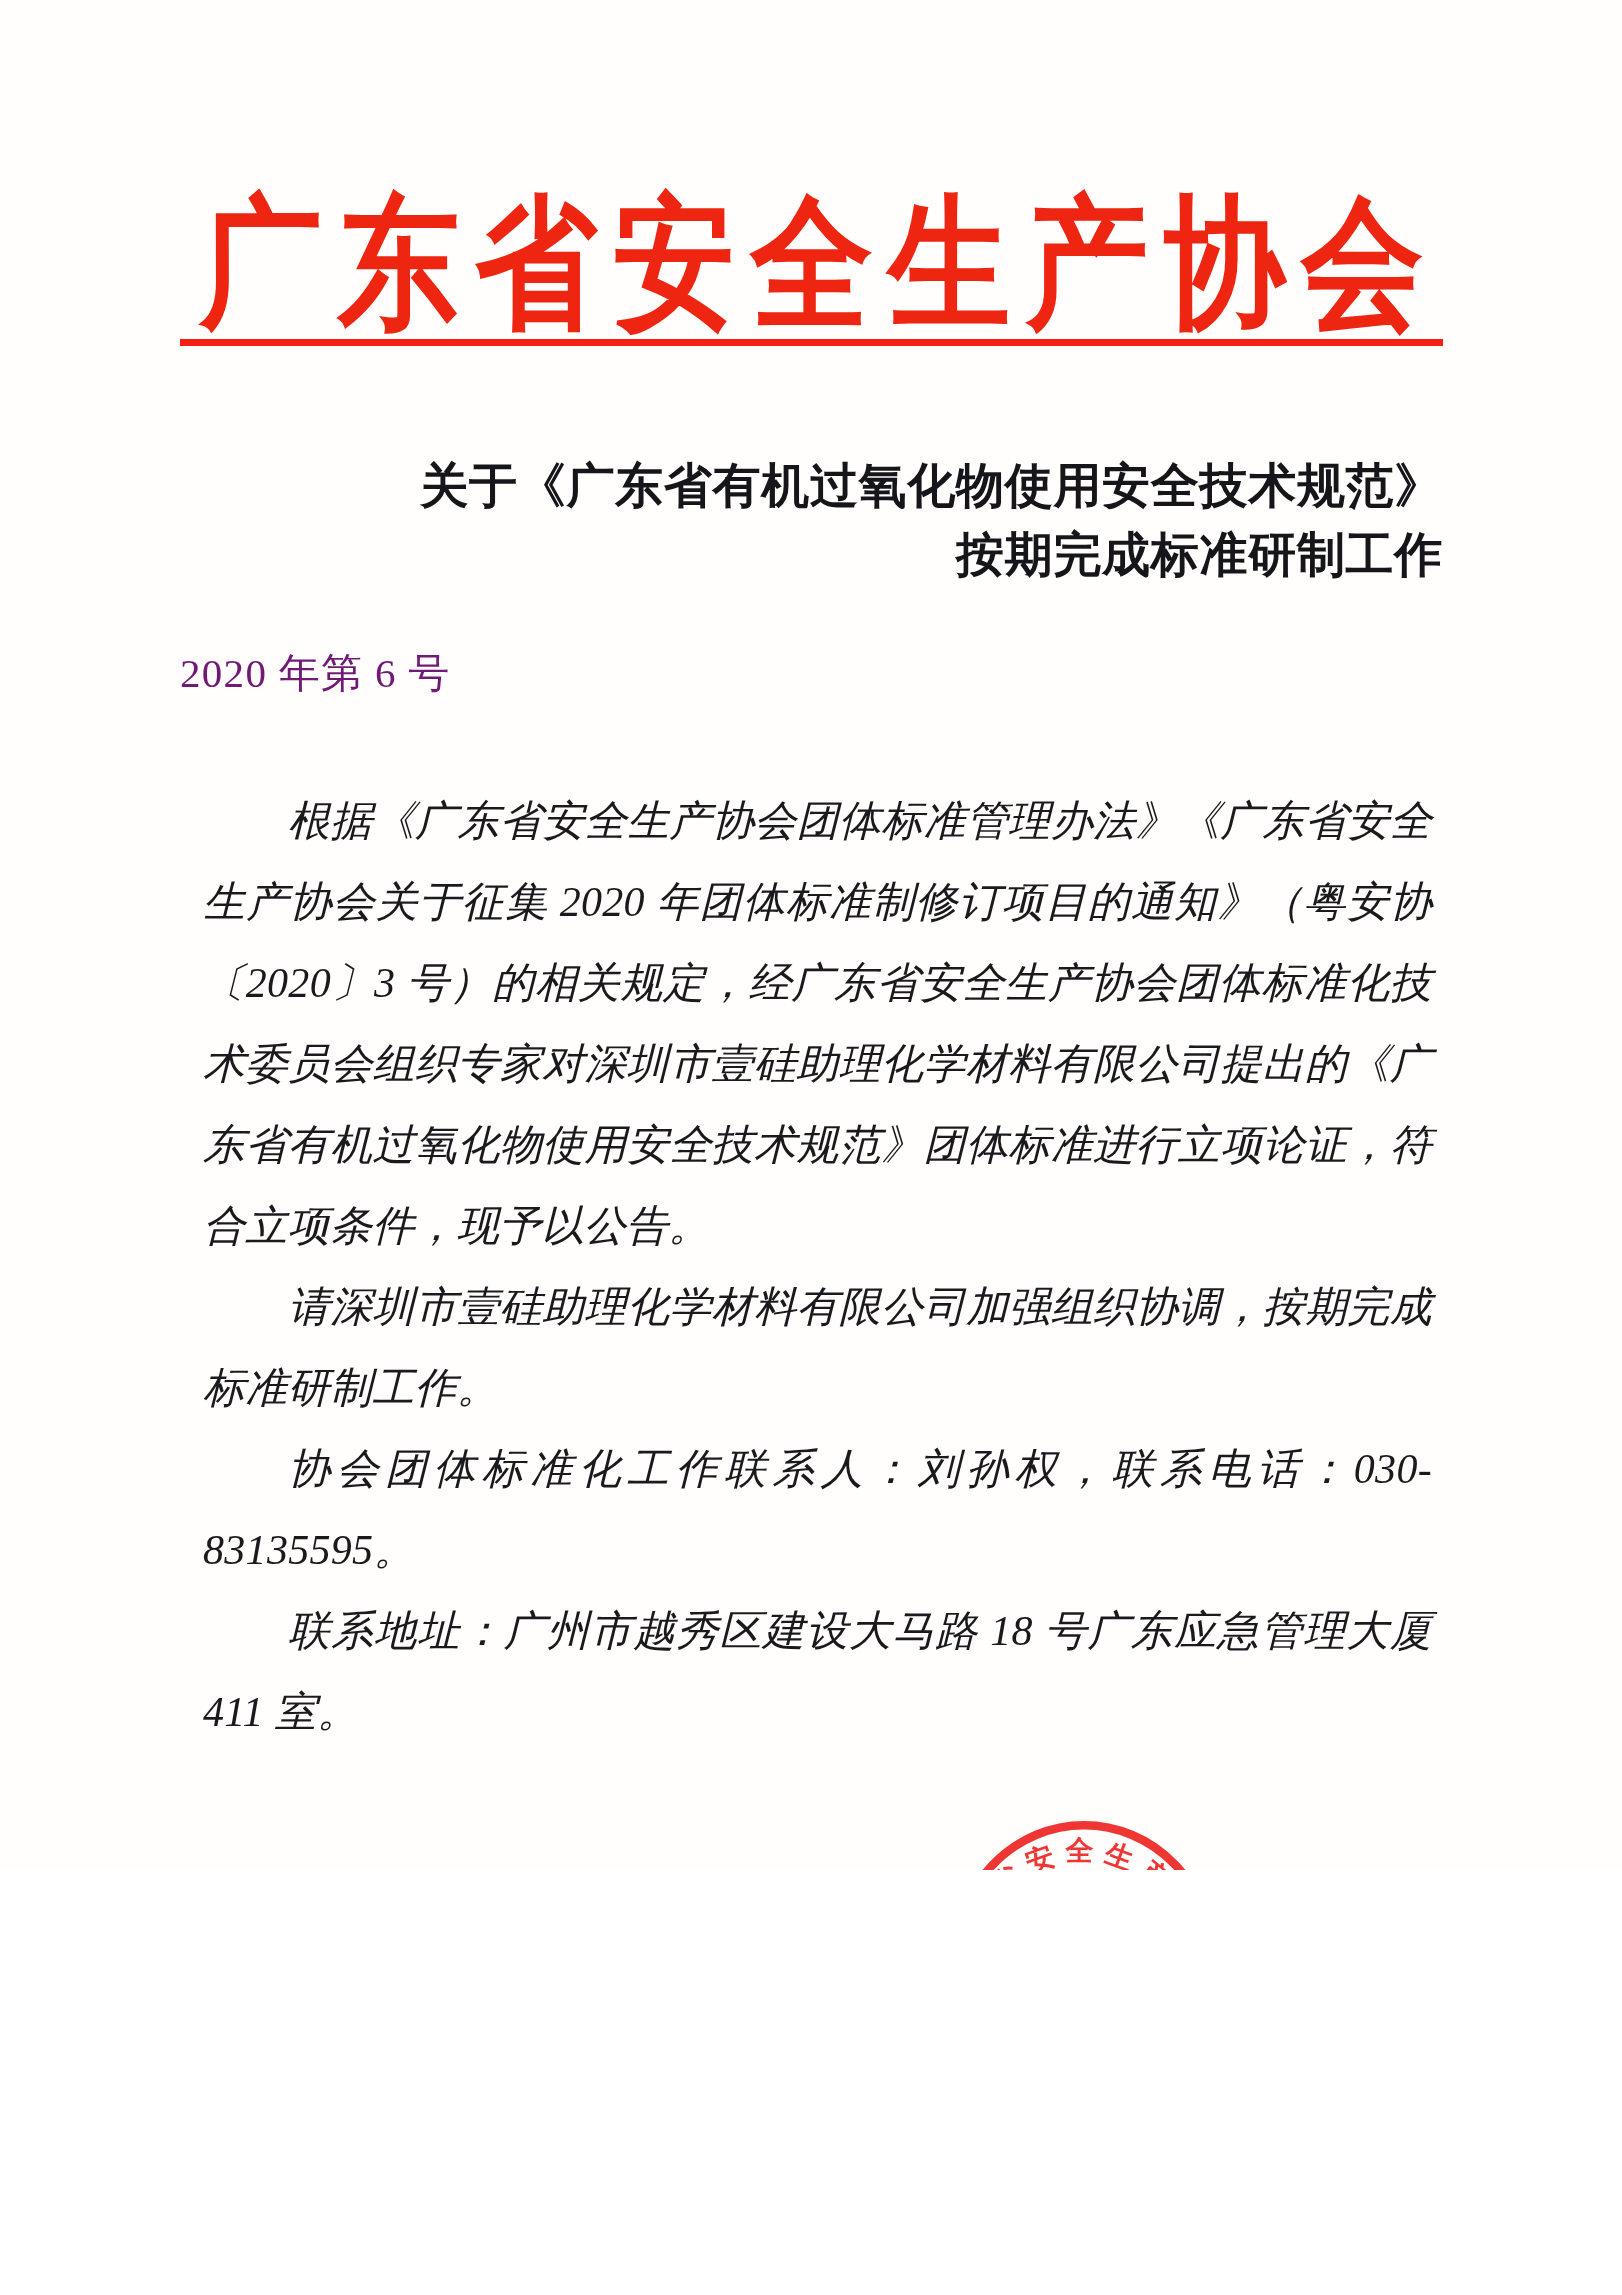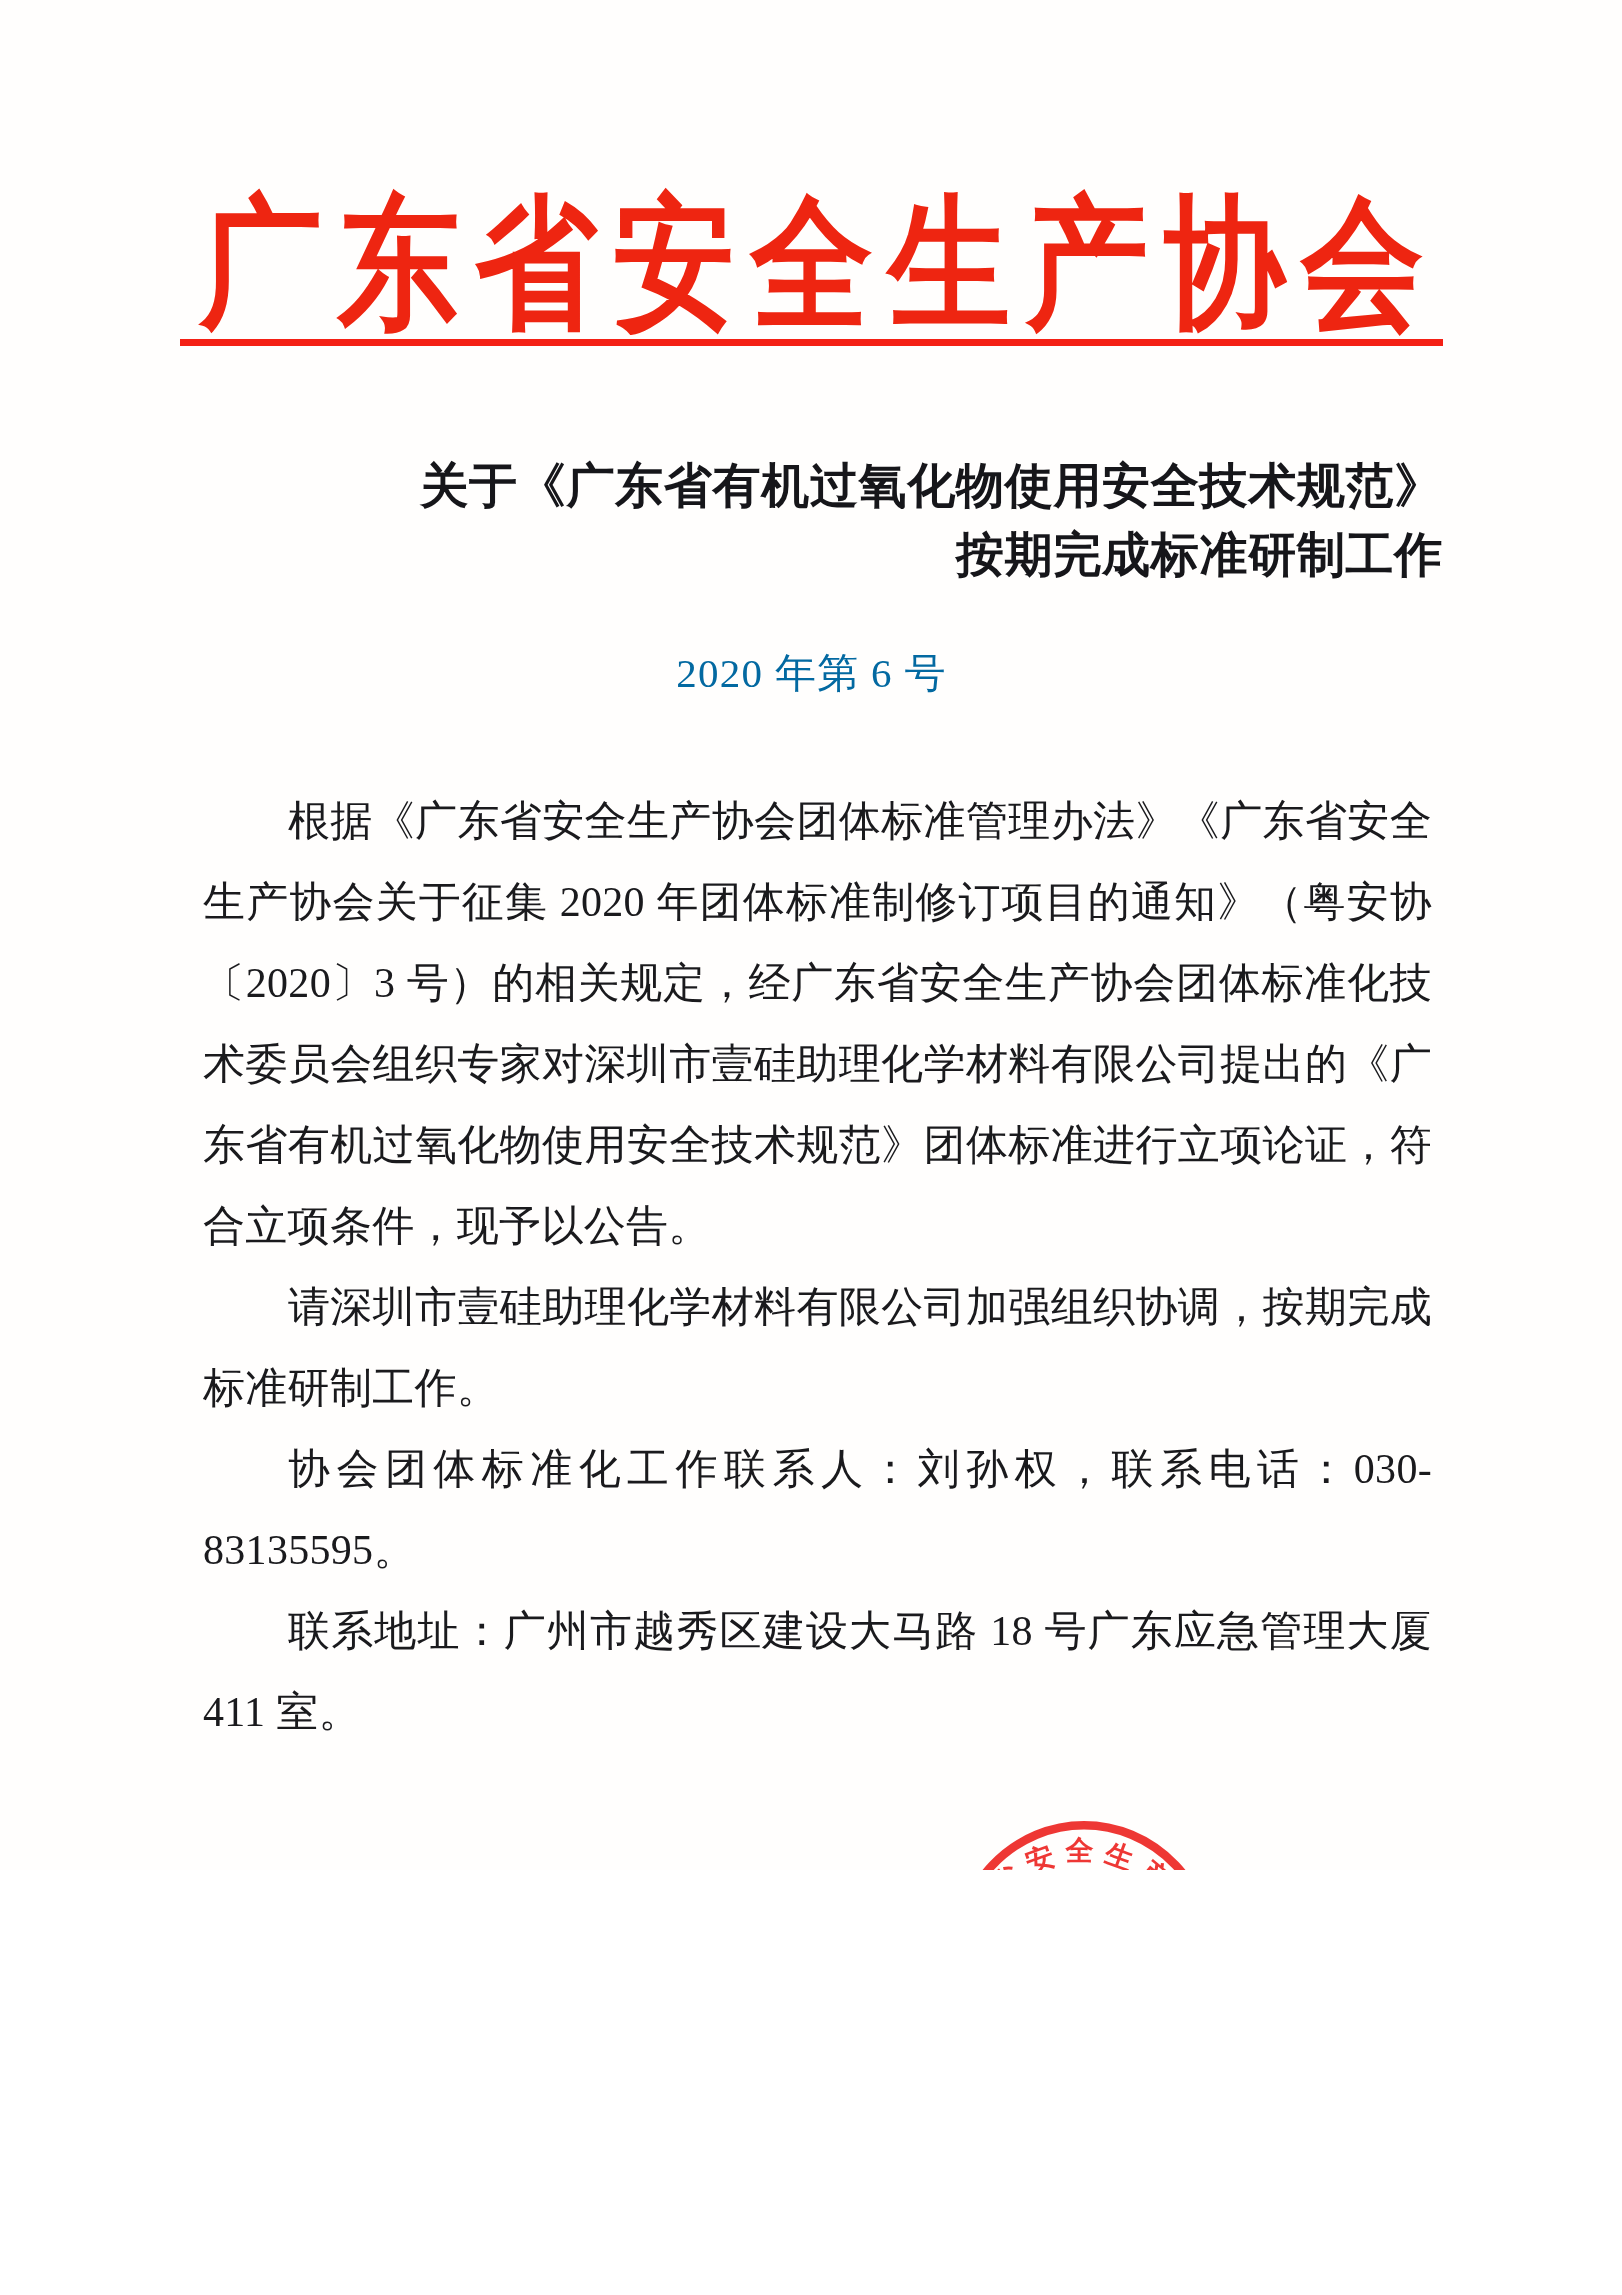--- a/index.html
+++ b/index.html
@@ -65,34 +65,35 @@
     color: #16161a;
     letter-spacing: 0.7px;
   }
   .doc-title .tl2 { display: block; }
 
   .doc-number {
     position: absolute;
     left: 180px;
     top: 644px;
     width: 1263px;
-    text-align: center;
+    text-align: left;
     font-family: "Liberation Serif", "DejaVu Serif", serif;
     font-size: 41px;
     line-height: 59px;
-    color: #0369a1;
+    color: #701a75;
     letter-spacing: 1.3px;
   }
 
   
   .body-block {
     position: absolute;
     left: 203px;
     top: 781px;
     width: 1229px;
+    font-style: italic;
   }
   .para {
     font-family: "Liberation Serif", "DejaVu Serif", serif;
     font-size: 42px;
     line-height: 81px;
     color: #1a1a1d;
     text-align: justify;
     text-justify: inter-character;
     letter-spacing: 0.3px;
     margin: 0 0 0 0;

